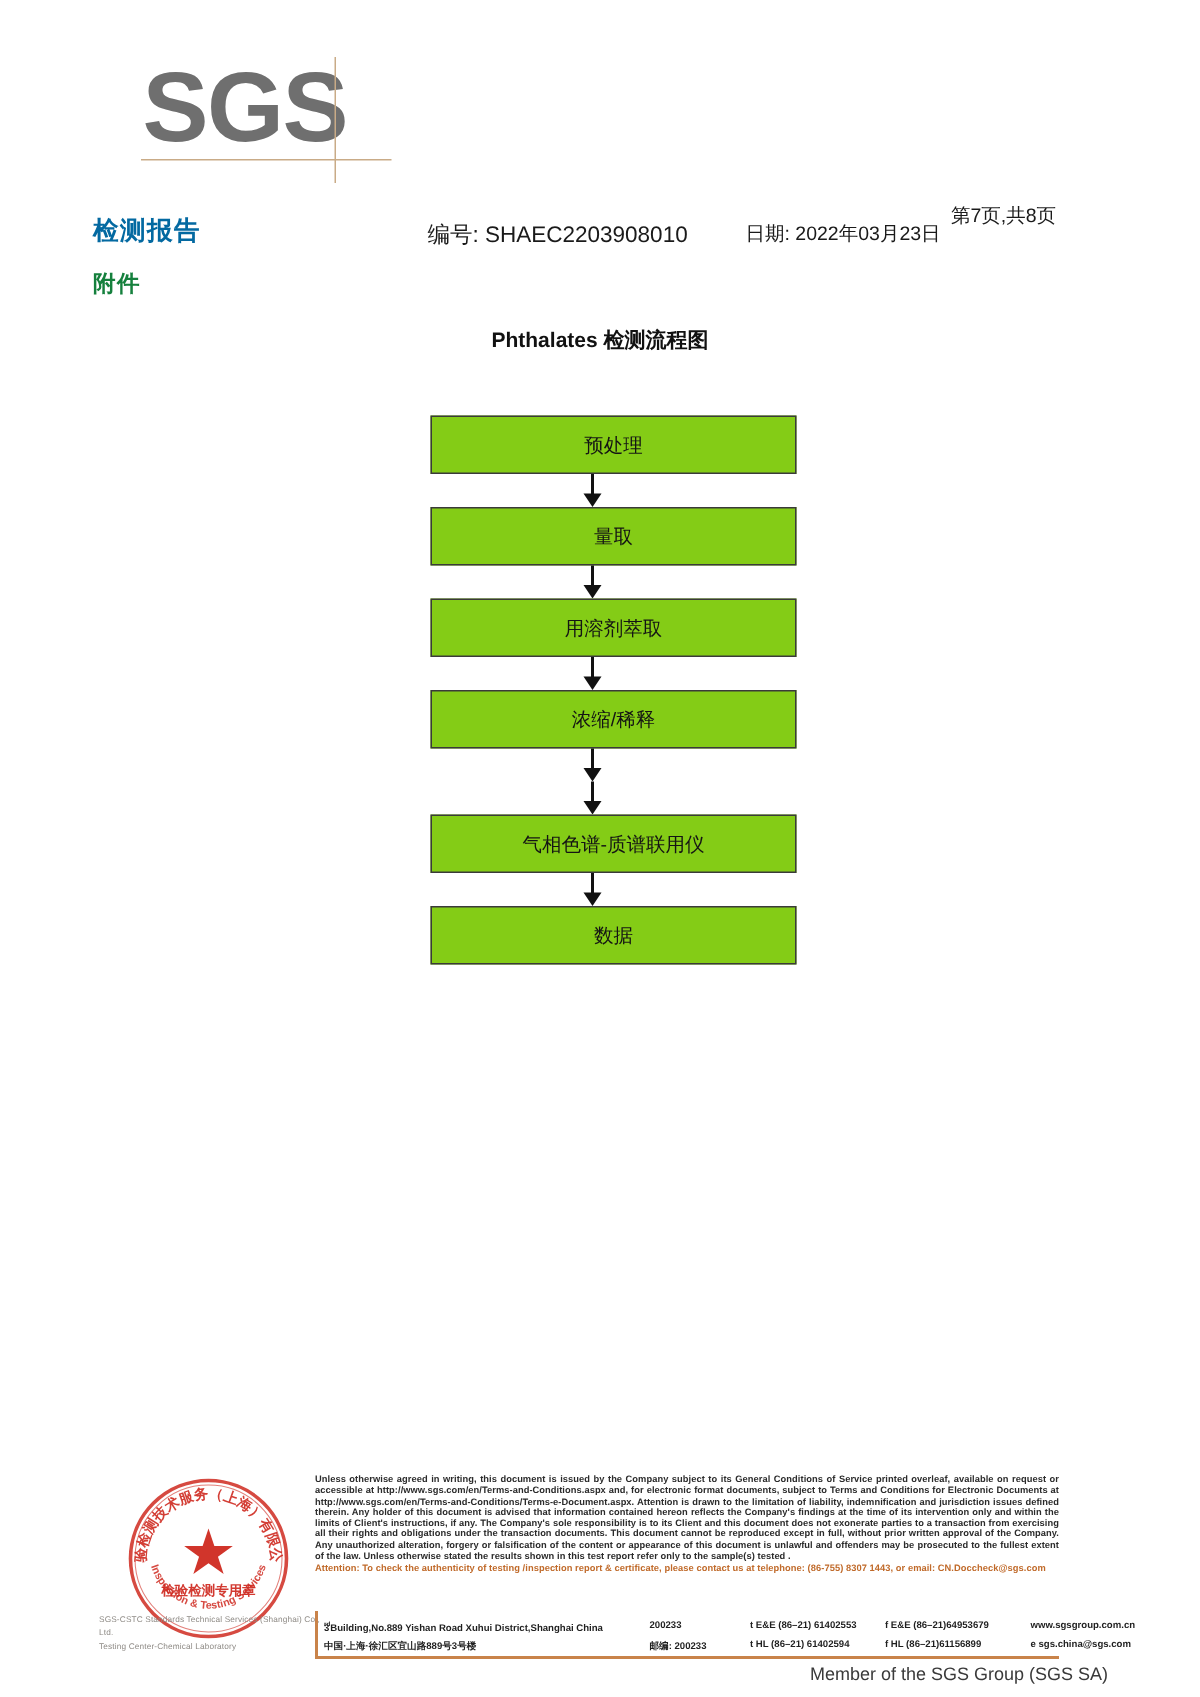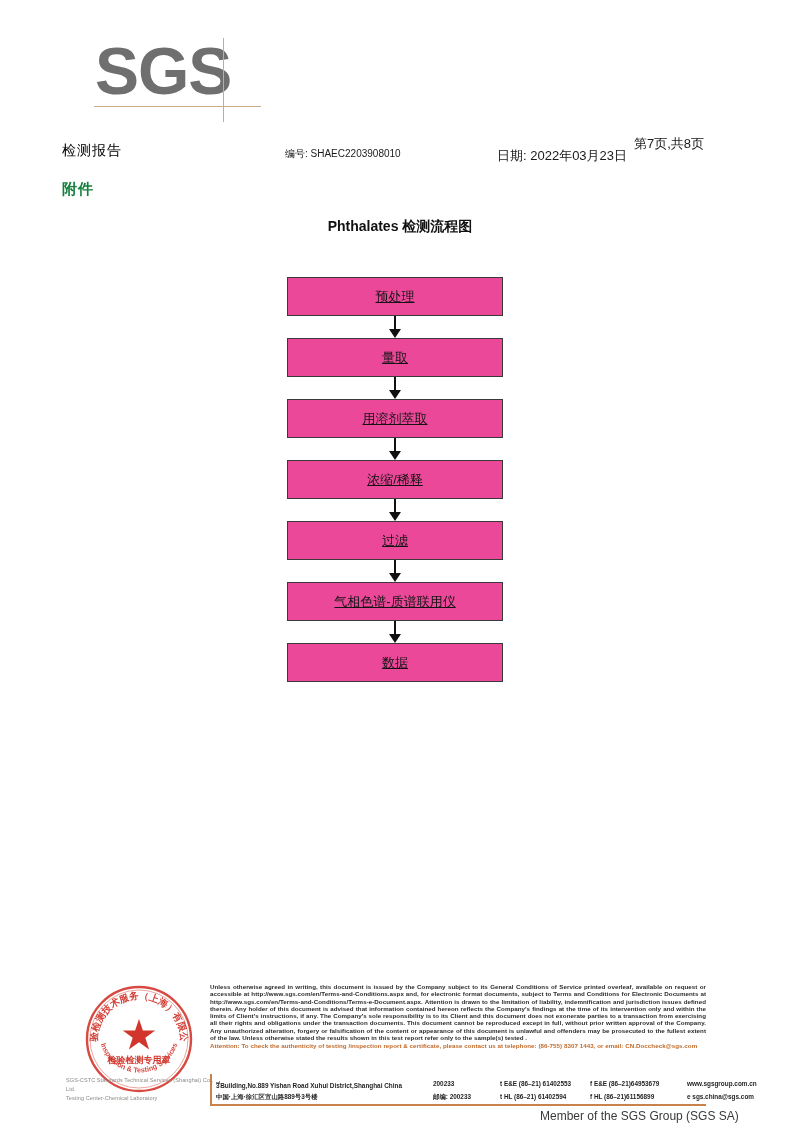--- a/index.html
+++ b/index.html
@@ -54,39 +54,39 @@
     width: 167px;
     height: 1px;
     background: #c9ab87;
   }
 
   
   .hdr-title {
     position: absolute;
     left: 62px;
     top: 142px;
-    font-size: 14px;
-    font-weight: normal;
-    color: #000000;
+    font-size: 17px;
+    font-weight: bold;
+    color: #0369a1;
     letter-spacing: 1px;
   }
   .hdr-sub {
     position: absolute;
     left: 62px;
     top: 180px;
     font-size: 15px;
     font-weight: bold;
     color: #15803d;
     letter-spacing: 1px;
   }
   .hdr-no {
     position: absolute;
     left: 285px;
     top: 147px;
-    font-size: 10px;
+    font-size: 15px;
     color: #1a1a1a;
   }
   .hdr-date {
     position: absolute;
     left: 497px;
     top: 147px;
     font-size: 13px;
     color: #1a1a1a;
   }
   .hdr-page {
@@ -110,30 +110,29 @@
   }
   .flow {
     position: absolute;
     left: 287px;
     top: 277px;
     width: 216px;
   }
   .flow-node {
     position: relative;
     box-sizing: border-box;
-    width: 216px;
+    width: 244px;
     height: 39px;
     border: 1px solid #3a3a3a;
-    background: #ec4899;
+    background: #84cc16;
     display: flex;
     align-items: center;
     justify-content: center;
     font-size: 13px;
     color: #141414;
-    text-decoration: underline;
   }
   .flow-arrow {
     position: relative;
     width: 216px;
     height: 22px;
   }
   .flow-arrow .shaft {
     position: absolute;
     left: 107px;
     top: 0;
@@ -279,21 +278,20 @@
         <div class="shaft"></div>
         <div class="head"></div>
       </div>
 
     <div class="flow-node">浓缩/稀释</div>
     <div class="flow-arrow">
         <div class="shaft"></div>
         <div class="head"></div>
       </div>
 
-    <div class="flow-node">过滤</div>
     <div class="flow-arrow">
         <div class="shaft"></div>
         <div class="head"></div>
       </div>
 
     <div class="flow-node">气相色谱-质谱联用仪</div>
     <div class="flow-arrow">
         <div class="shaft"></div>
         <div class="head"></div>
       </div>

